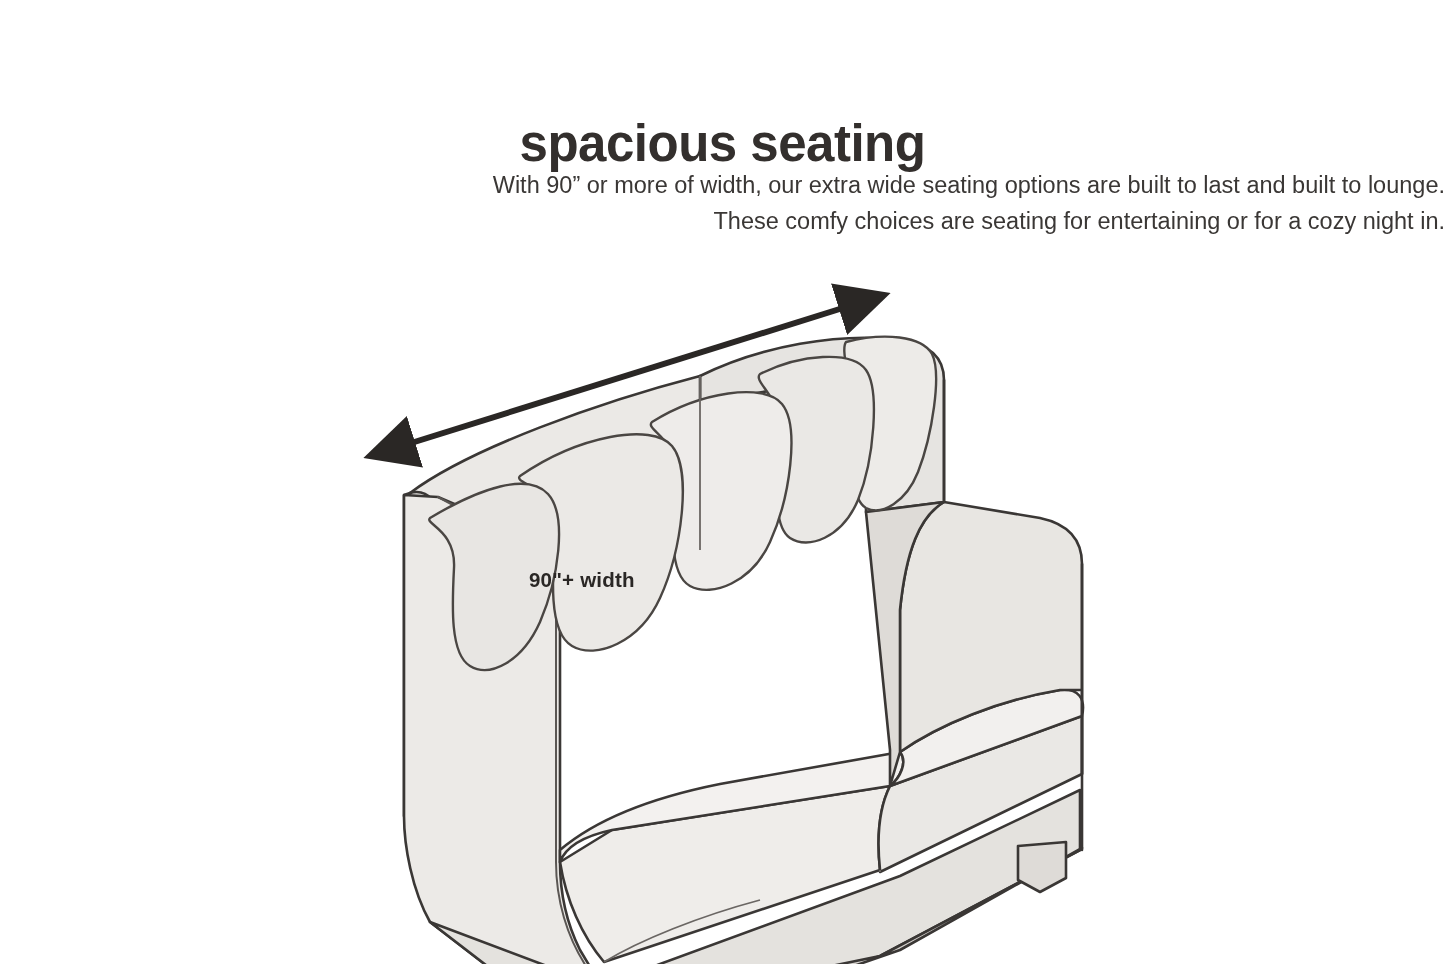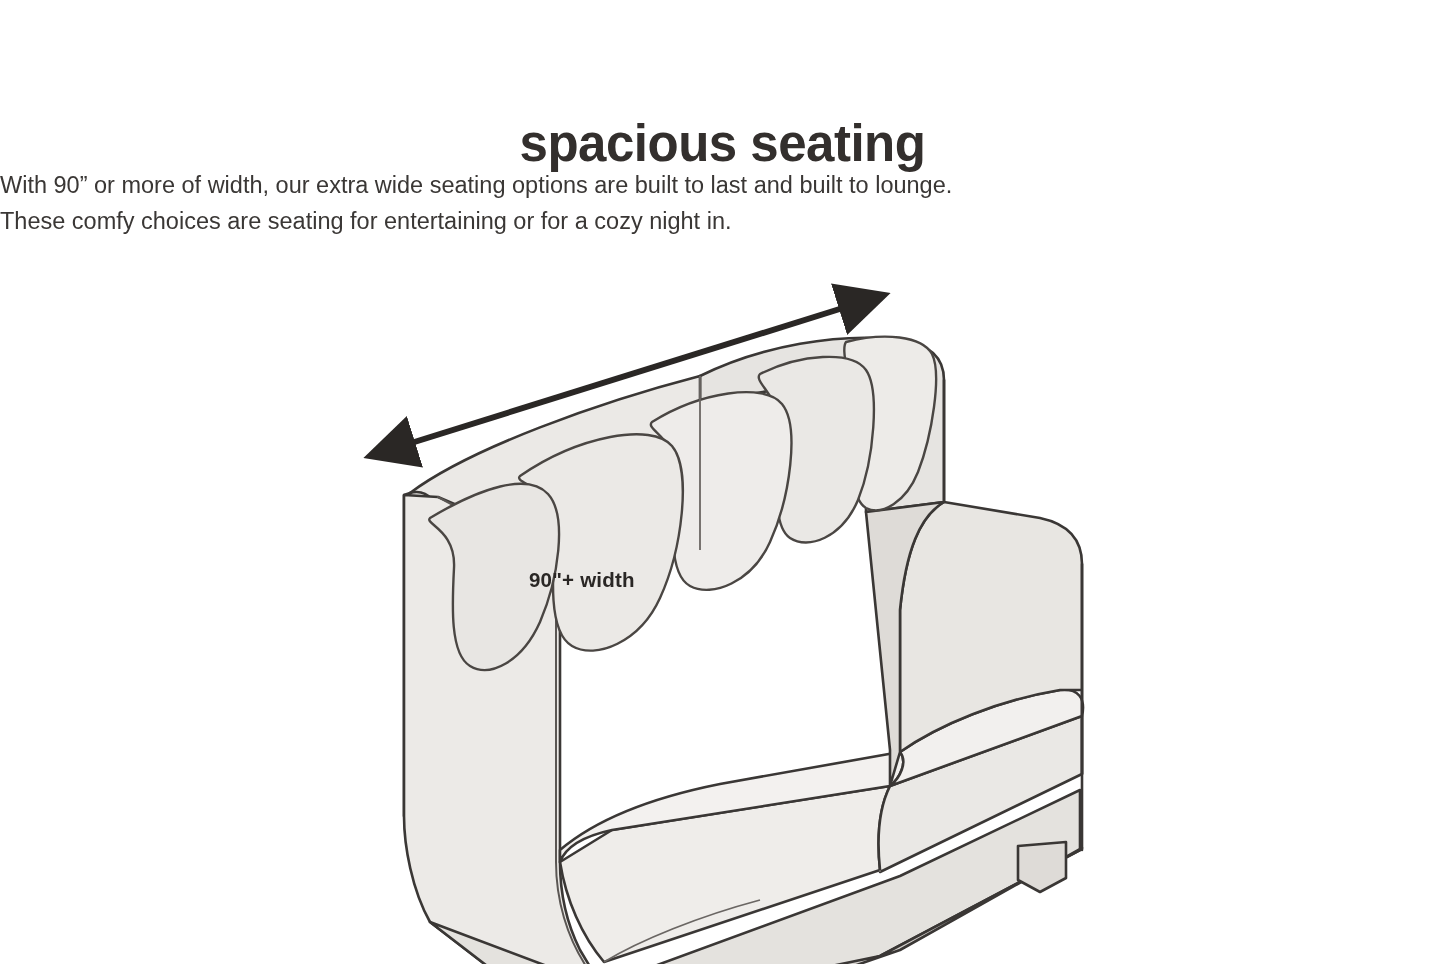--- a/index.html
+++ b/index.html
@@ -31,21 +31,21 @@
     font-weight: bold;
     letter-spacing: -0.5px;
     color: #332f2d;
     line-height: 1.1;
   }
   .subcopy {
     position: absolute;
     top: 168px;
     left: 0;
     width: 1445px;
-    text-align: left;
+    text-align: right;
     font-size: 23.5px;
     font-weight: normal;
     color: #3a3735;
     line-height: 1.52;
   }
   .subcopy .line {
     display: block;
   }
   .illustration {
     position: absolute;

